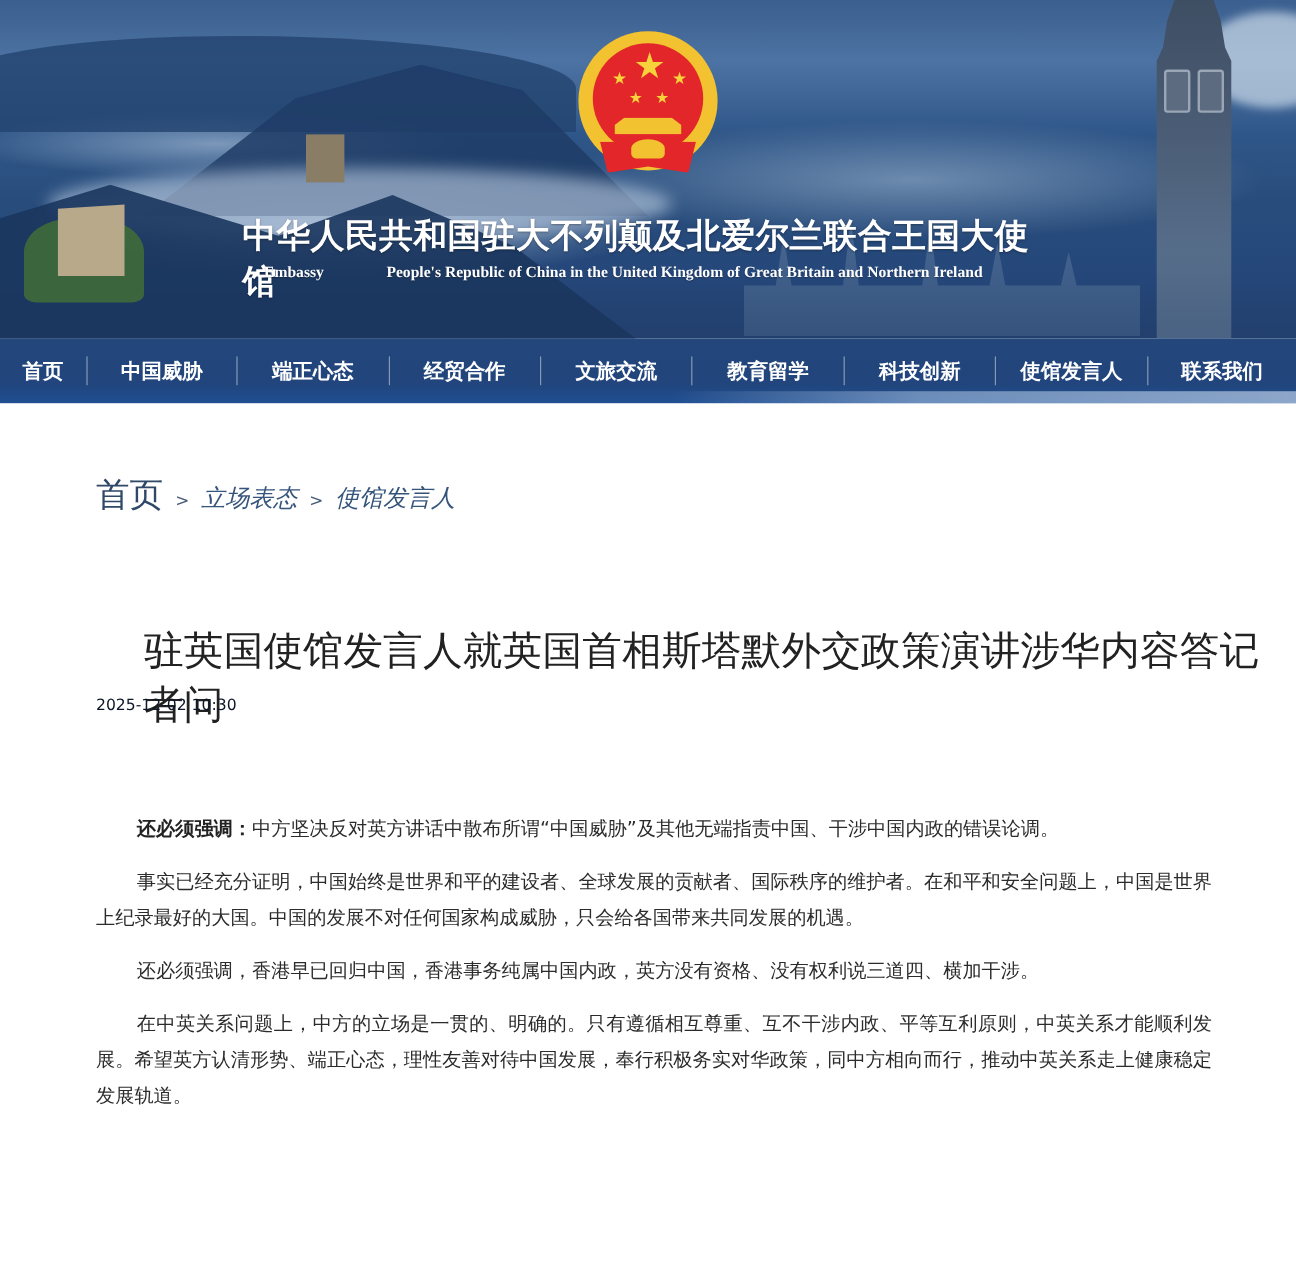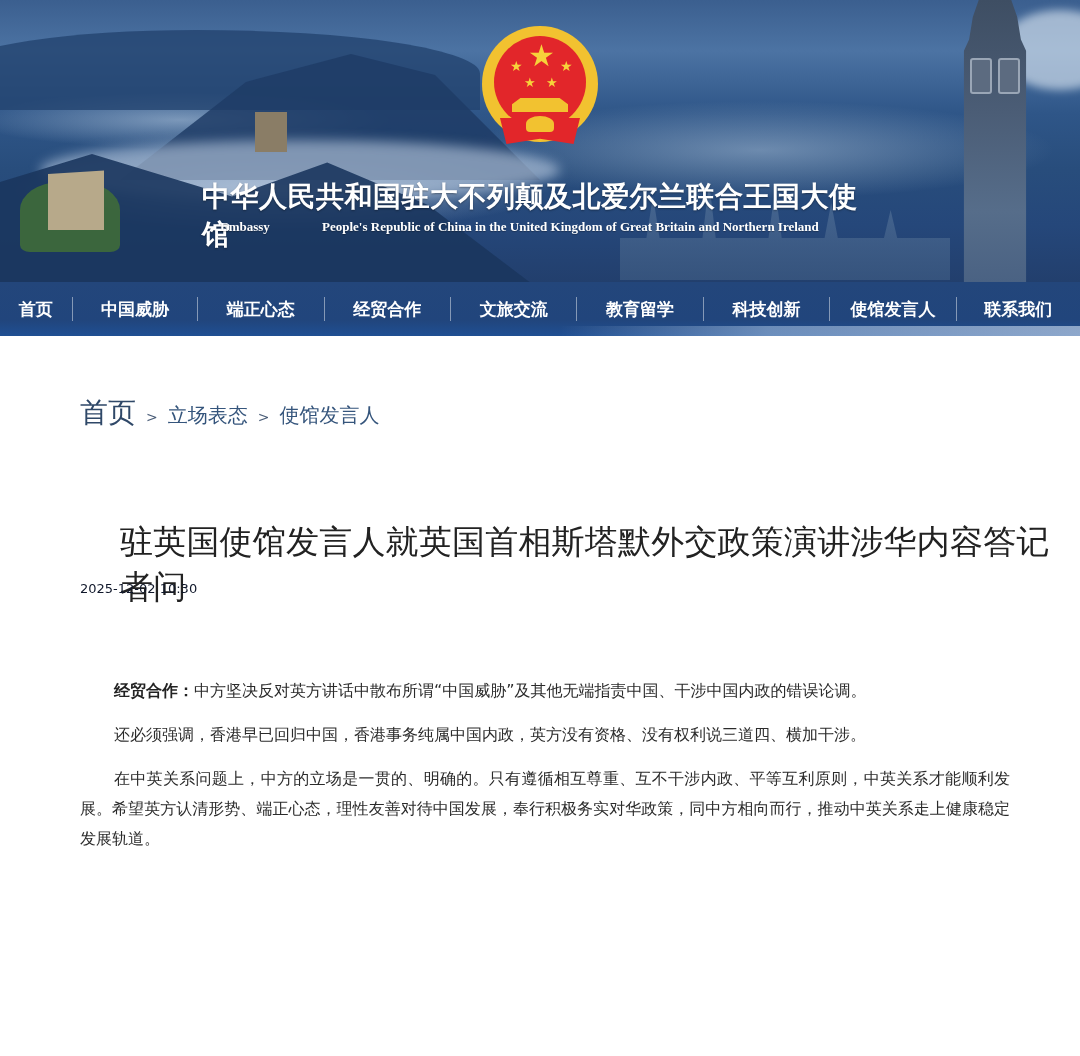--- a/index.html
+++ b/index.html
@@ -72,21 +72,21 @@
       position: relative; height: 26px; display: flex; align-items: center;
       justify-content: center; color: #ffffff; font-weight: bold; font-size: 17px;
       cursor: pointer; white-space: nowrap;
     }
     .nav-sep { width: 1px; height: 24px; background: rgba(255,255,255,.45); }
 
     
     .breadcrumb { position: absolute; left: 80px; top: 394px; display: flex; align-items: baseline; color: #344d6b; }
     .bc-home { font-size: 28px; color: #2f4868; cursor: pointer; }
     .bc-sep { font-size: 14px; color: #4a5d78; margin: 0 10px 0 10px; }
-    .bc-link { font-size: 20px; color: #35557c; cursor: pointer; }
+    .bc-link { font-size: 20px; color: #35557c; cursor: pointer; font-style: italic; }
 
     
     .article-title {
       position: absolute; left: 80px; top: 520px; width: 940px;
       font-size: 33px; color: #222; font-weight: normal; letter-spacing: 0.2px; margin-left: 40px;
     }
     .article-date { position: absolute; left: 80px; top: 581px; font-size: 13px; color: #0f172a; }
 
     .article-body { position: absolute; left: 80px; top: 676px; width: 930px; }
     .para {
@@ -156,16 +156,17 @@
   <span class="bc-sep">&gt;</span>
   <a class="bc-link">立场表态</a>
   <span class="bc-sep">&gt;</span>
   <a class="bc-link">使馆发言人</a>
 </div>
 
 <h1 class="article-title">驻英国使馆发言人就英国首相斯塔默外交政策演讲涉华内容答记者问</h1>
 <div class="article-date">2025-12-02 10:30</div>
 
 <article class="article-body">
-  <p class="para"><span class="lead">经贸合作：</span><span>中方坚决反对英方讲话中散布所谓“中国威胁”及其他无端指责中国、干涉中国内政的错误论调。</span></p>
+  <p class="para"><span class="lead">还必须强调：</span><span>中方坚决反对英方讲话中散布所谓“中国威胁”及其他无端指责中国、干涉中国内政的错误论调。</span></p>
+  <p class="para"><span>事实已经充分证明，中国始终是世界和平的建设者、全球发展的贡献者、国际秩序的维护者。在和平和安全问题上，中国是世界上纪录最好的大国。中国的发展不对任何国家构成威胁，只会给各国带来共同发展的机遇。</span></p>
   <p class="para"><span>还必须强调，香港早已回归中国，香港事务纯属中国内政，英方没有资格、没有权利说三道四、横加干涉。</span></p>
   <p class="para"><span>在中英关系问题上，中方的立场是一贯的、明确的。只有遵循相互尊重、互不干涉内政、平等互利原则，中英关系才能顺利发展。希望英方认清形势、端正心态，理性友善对待中国发展，奉行积极务实对华政策，同中方相向而行，推动中英关系走上健康稳定发展轨道。</span></p>
 </article>
 
 </body></html>

